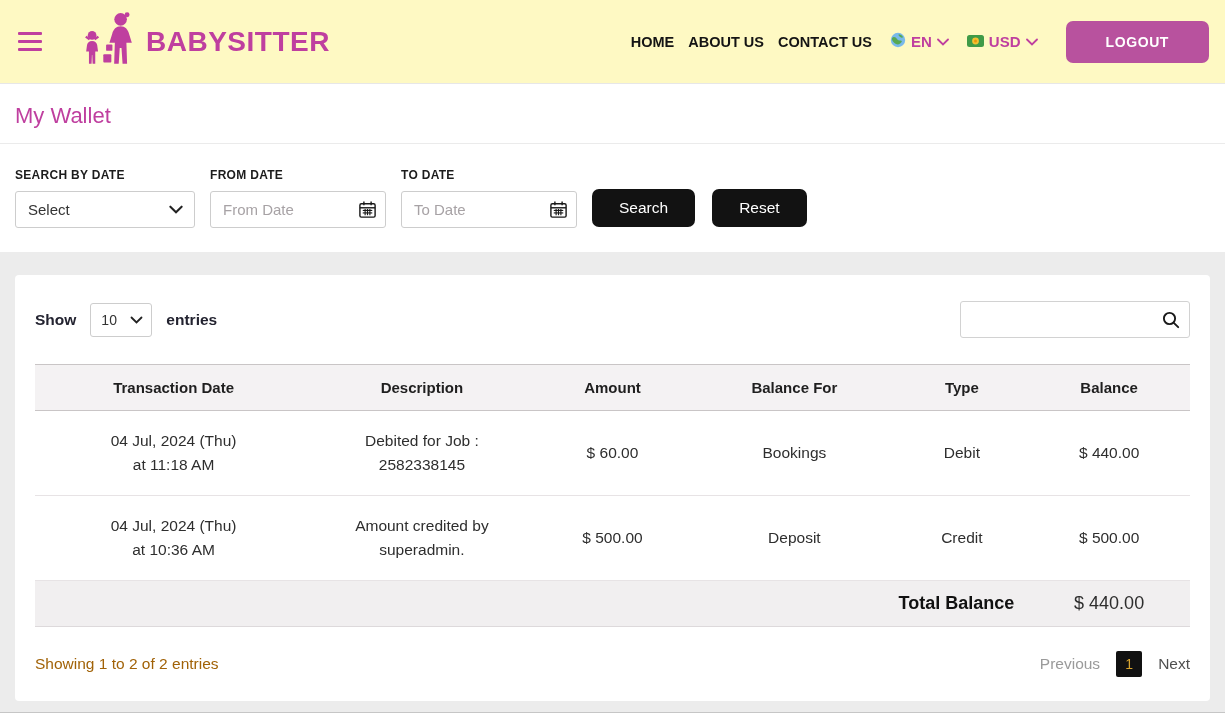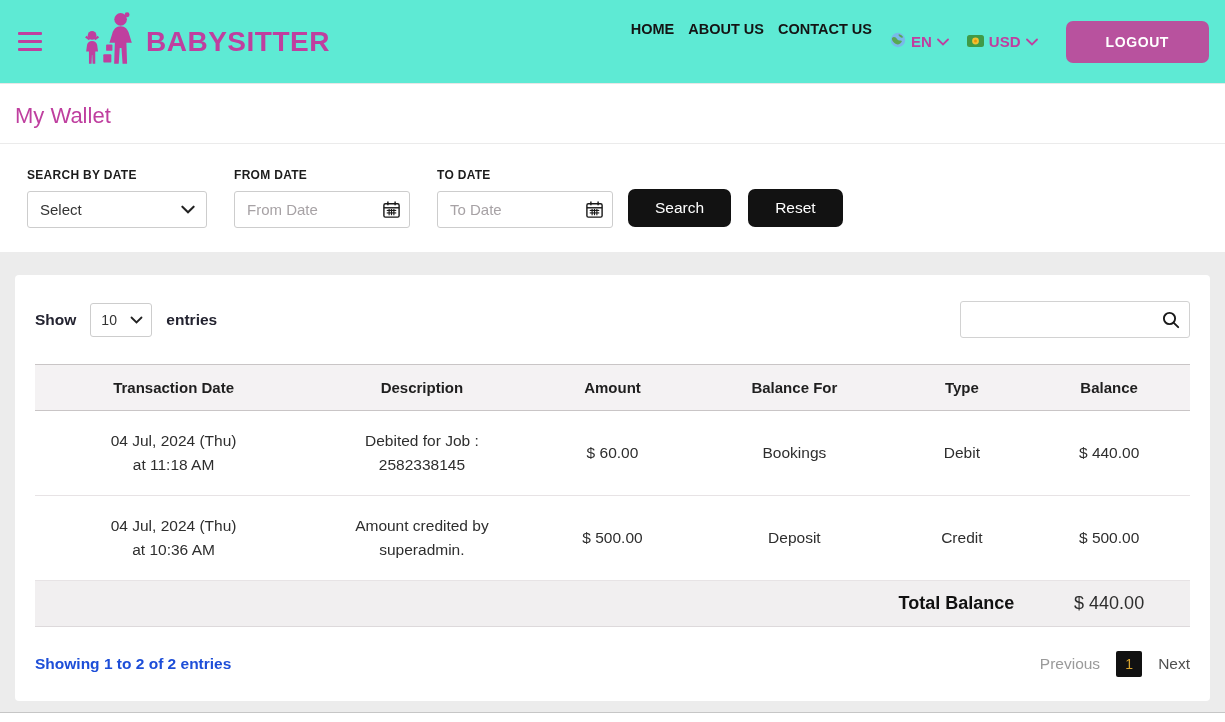--- a/index.html
+++ b/index.html
@@ -13,43 +13,43 @@
   *{margin:0;padding:0;box-sizing:border-box;}
   html,body{width:1225px;height:722px;overflow:hidden;}
   body{
     font-family:"Liberation Sans", sans-serif;
     background:#fff;color:#222;
     display:flex;flex-direction:column;
   }
 
   
   .topbar{
-    height:84px;background:#5eead4;border-bottom:1px solid #e7e7e7;
+    height:84px;background:#fef9c3;border-bottom:1px solid #e7e7e7;
     display:flex;align-items:center;padding:0 16px 0 8px;flex:0 0 auto;
   }
   .hamburger{background:none;border:none;cursor:pointer;padding:10px;display:flex;flex-direction:column;gap:5px;}
   .hamburger span{display:block;width:24px;height:3px;background:var(--accent-pink);border-radius:1px;}
   .brand{display:flex;align-items:center;gap:4px;margin-left:28px;cursor:pointer;}
   .brand-name{font-size:28px;font-weight:800;color:var(--accent-pink);letter-spacing:.5px;}
-  .topnav{margin-left:auto;display:flex;gap:14px;}
+  .topnav{margin-left:auto;display:flex;align-items:center;gap:14px;}
   .topnav a{font-size:14.5px;font-weight:700;color:#141414;text-decoration:none;cursor:pointer;}
   .drop{display:flex;align-items:center;gap:5px;cursor:pointer;color:var(--accent-pink);font-weight:700;font-size:15px;margin-left:4px;}
   .drop svg.chev{color:var(--accent-pink);}
   .logout-btn{
     margin-left:14px;background:var(--logout-pink);color:#fff;border:none;border-radius:7px;
     font-family:Liberation Sans, sans-serif;font-size:14px;font-weight:700;letter-spacing:.6px;
     padding:13px 40px;cursor:pointer;
   }
 
   
   .page-head{background:#fff;flex:0 0 auto;padding:0 0 24px 0;}
   .page-title{color:var(--accent-pink);font-size:22px;font-weight:400;padding:19px 15px 14px;}
   .head-divider{height:1px;background:#ebebeb;}
   .filters{display:flex;align-items:flex-end;gap:15px;padding:24px 15px 0;}
-  .filter-group{display:flex;flex-direction:column;gap:9px;margin-left:12px;}
+  .filter-group{display:flex;flex-direction:column;gap:9px;}
   .filter-label{font-size:12px;font-weight:700;letter-spacing:.3px;color:#1c1c1c;}
   .select-box{
     position:relative;width:180px;height:37px;border:1px solid #cdcdcd;border-radius:3px;
     background:#fff;display:flex;align-items:center;padding:0 30px 0 12px;
     font-size:15px;color:#333;cursor:pointer;
   }
   .select-box .chev{position:absolute;right:11px;color:#222;}
   .date-wrap{position:relative;width:176px;}
   .date-wrap input{
     width:100%;height:37px;border:1px solid #cdcdcd;border-radius:3px;
@@ -89,21 +89,21 @@
     border-bottom:1px solid #e7e3e5;text-align:center;font-size:15.5px;color:#2e2e2e;
     padding:18px 8px;line-height:1.55;
   }
   .total-row td{
     background:#f1eff0;border-bottom:1px solid #ddd9db;
     font-size:18px;padding:12px 8px;text-align:center;color:#2e2e2e;
   }
   .total-row .total-label{font-weight:700;text-align:right;color:#111;padding-right:14px;}
 
   .card-footer{display:flex;align-items:center;justify-content:space-between;margin-top:24px;}
-  .summary{font-size:15.5px;font-weight:700;color:#1d4ed8;}
+  .summary{font-size:15.5px;font-weight:400;color:#a16207;}
   .pagination{display:flex;align-items:center;gap:16px;font-size:15.5px;}
   .page-prev{color:#9a9a9a;cursor:pointer;}
   .page-next{color:#4f4f4f;cursor:pointer;}
   .page-current{
     width:26px;height:26px;background:var(--pagination-active-bg);color:var(--pagination-active-text);
     display:flex;align-items:center;justify-content:center;font-size:14px;border-radius:2px;cursor:pointer;
   }
 
   .footer-strip{flex:0 0 auto;height:10px;background:#fff;border-top:1px solid #c6c6c6;}
 </style>

